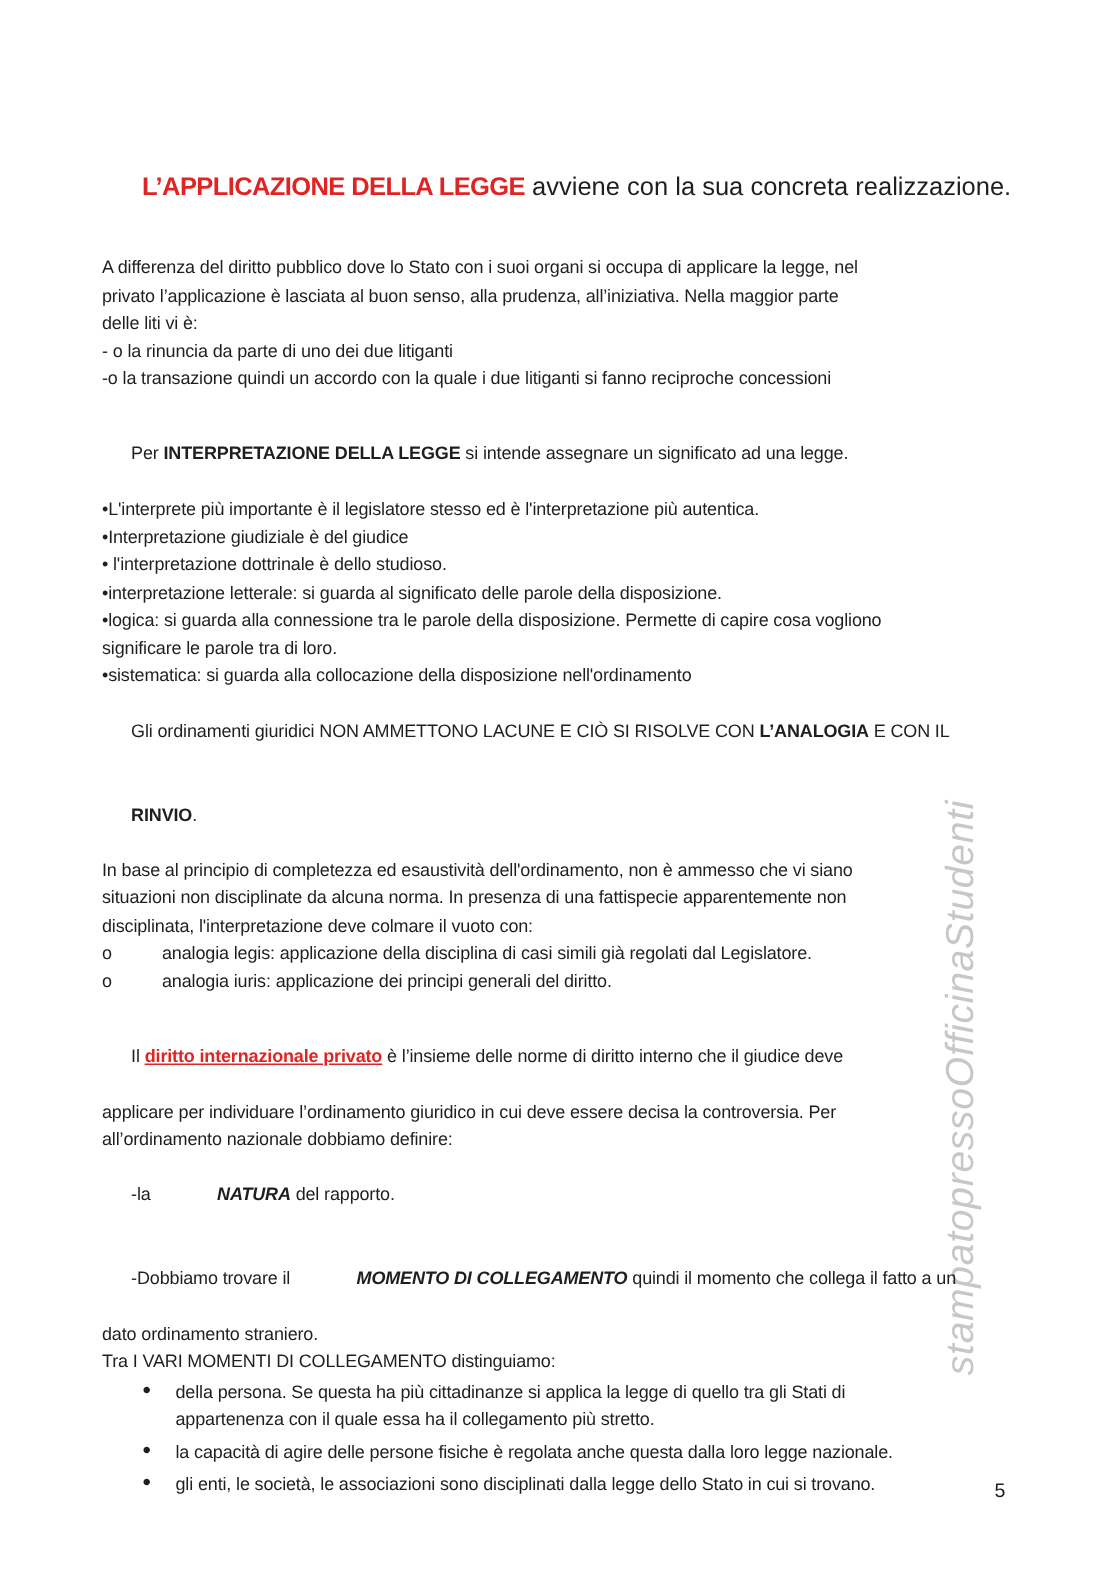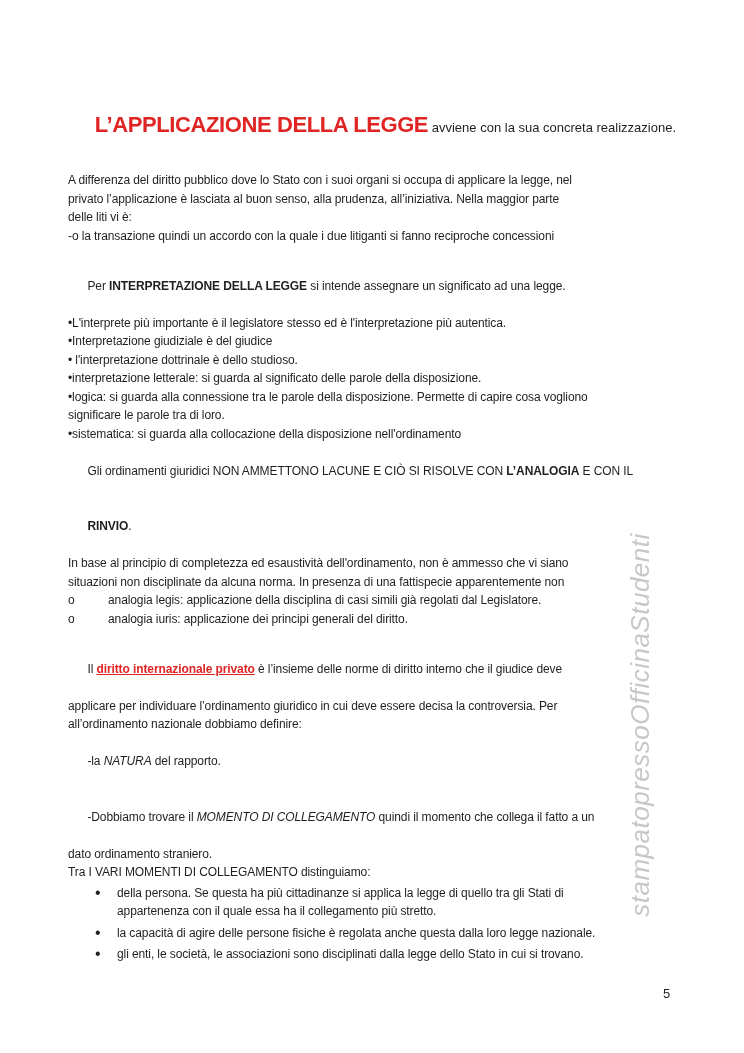--- a/index.html
+++ b/index.html
@@ -11,24 +11,24 @@
   html,body{margin:0;padding:0;background:#eee;}
   .page{
     position:relative;width:744px;height:1053px;margin:0 auto;
     background:var(--page-bg);
     font-family:"Liberation Sans",sans-serif;color:var(--body-text);
     overflow:hidden;
   }
   .content{position:absolute;left:68px;top:84px;width:614px;z-index:2;}
   .line{white-space:pre;line-height:18.5px;font-size:12px;letter-spacing:-0.1px;}
   .title-line{white-space:pre;line-height:27px;margin-bottom:3px;}
-  .title-red{color:var(--accent-red);font-weight:bold;font-size:22px;letter-spacing:-0.4px;}
-  .title-rest{font-size:13px;}
+  .title-red{color:var(--accent-red);font-weight:bold;font-size:17px;letter-spacing:-0.4px;}
+  .title-rest{font-size:17px;}
   .b{font-weight:bold;}
-  .bi{font-weight:normal;font-style:italic;}
+  .bi{font-weight:bold;font-style:italic;margin-left:41px;}
   .link-red{color:var(--accent-red);text-decoration:underline;font-weight:bold;}
   .gap{height:13px;}
   .tabrow{display:flex;}
   .tabrow .mark{flex:0 0 40px;}
   .bullet{display:flex;margin:2px 0 3px;}
   .bullet .bmark{flex:0 0 22px;margin-left:27px;}
   .bullet .btext{flex:1;}
   .watermark{
     position:absolute;left:640px;top:725px;
     transform:translate(-50%,-50%) rotate(-90deg);
@@ -46,20 +46,21 @@
 
   <div class="content">
 
     <div class="title-line">
       <span class="title-red">L’APPLICAZIONE DELLA LEGGE</span><span class="title-rest"> avviene con la sua concreta realizzazione.</span>
     </div>
 
     <div class="line">A differenza del diritto pubblico dove lo Stato con i suoi organi si occupa di applicare la legge, nel</div>
     <div class="line">privato l’applicazione è lasciata al buon senso, alla prudenza, all’iniziativa. Nella maggior parte</div>
     <div class="line">delle liti vi è:</div>
+    <div class="line">- o la rinuncia da parte di uno dei due litiganti</div>
     <div class="line">-o la transazione quindi un accordo con la quale i due litiganti si fanno reciproche concessioni</div>
 
     <div class="gap"></div>
 
     <div class="line">
       <span>Per </span><span class="b">INTERPRETAZIONE DELLA LEGGE</span><span> si intende assegnare un significato ad una legge.</span>
     </div>
     <div class="line">•L'interprete più importante è il legislatore stesso ed è l'interpretazione più autentica.</div>
     <div class="line">•Interpretazione giudiziale è del giudice</div>
     <div class="line">• l'interpretazione dottrinale è dello studioso.</div>
@@ -69,20 +70,21 @@
     <div class="line">•sistematica: si guarda alla collocazione della disposizione nell'ordinamento</div>
 
     <div class="line">
       <span>Gli ordinamenti giuridici NON AMMETTONO LACUNE E CIÒ SI RISOLVE CON </span><span class="b">L’ANALOGIA</span><span> E CON IL</span>
     </div>
     <div class="line">
       <span class="b">RINVIO</span><span>.</span>
     </div>
     <div class="line">In base al principio di completezza ed esaustività dell'ordinamento, non è ammesso che vi siano</div>
     <div class="line">situazioni non disciplinate da alcuna norma. In presenza di una fattispecie apparentemente non</div>
+    <div class="line">disciplinata, l'interpretazione deve colmare il vuoto con:</div>
 
     <div class="tabrow line">
       <span class="mark">o</span><span>analogia legis: applicazione della disciplina di casi simili già regolati dal Legislatore.</span>
     </div>
     <div class="tabrow line">
       <span class="mark">o</span><span>analogia iuris: applicazione dei principi generali del diritto.</span>
     </div>
 
     <div class="gap"></div>
 

